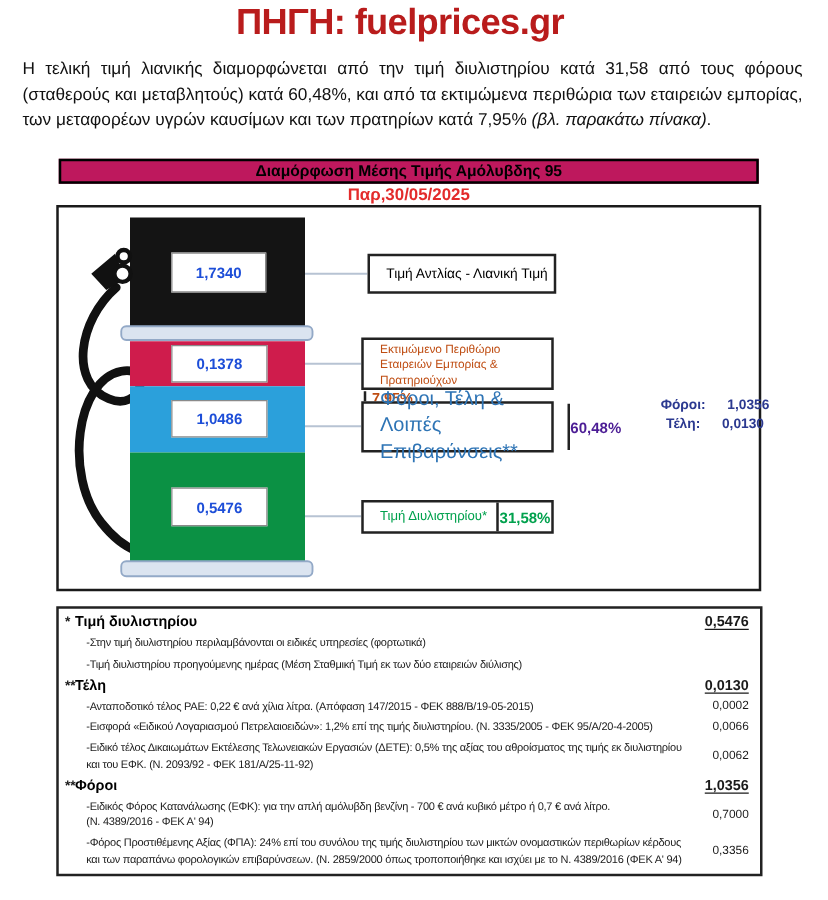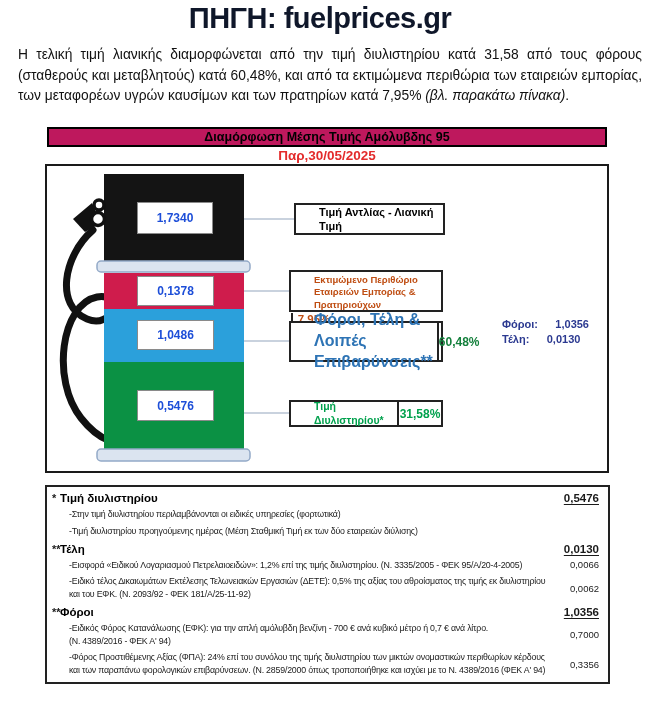--- a/index.html
+++ b/index.html
@@ -4,21 +4,21 @@
 <style>
   * { margin:0; padding:0; box-sizing:border-box; }
   html,body { background:#ffffff; }
   body {
     width:662px; height:720px; position:relative;
     font-family:"Liberation Sans", sans-serif;
     color:#1a1a1a; overflow:hidden;
   }
   .page-title {
     position:absolute; top:2px; left:0; width:640px;
-    text-align:center; font-size:29px; font-weight:bold; color:#0f172a;
+    text-align:center; font-size:29px; font-weight:bold; color:#b91c1c;
     letter-spacing:-0.5px;
   }
   .intro {
     position:absolute; top:45px; left:18px; width:624px;
     font-size:13.8px; line-height:1.5; text-align:justify; color:#111;
   }
   .intro .it { font-style:italic; }
   .chart-header {
     position:absolute; left:47px; top:127px; width:560px; height:20px;
     border:2px solid #000; display:flex; align-items:center; justify-content:center;
@@ -35,40 +35,40 @@
   .pump-svg { position:absolute; left:0; top:0; }
   .val-box {
     position:absolute; background:#fff; border:1px solid #8a8a8a;
     display:flex; align-items:center; justify-content:center;
     font-size:12px; font-weight:bold; color:#1d4ed8;
   }
   .label-box {
     position:absolute; border:2px solid #222; background:#fff; display:flex;
   }
   .label-box .txt {
-    flex:1; display:flex; align-items:center; padding:2px 4px 2px 23px;
-    font-weight:bold; white-space:pre-line; line-height:1.3;
+    flex:1; display:flex; align-items:center; padding:2px 4px 2px 13px;
+    font-weight:normal; white-space:pre-line; line-height:1.3;
   }
   .label-box .pct {
     width:44px; border-left:2px solid #222; display:flex;
     align-items:center; justify-content:center; font-weight:bold;
   }
   .lb-retail .txt { font-size:11px; color:#000; }
   .lb-margin .txt, .lb-margin .pct { color:#bf4d12; }
   .lb-margin .txt { font-size:9.5px; }
   .lb-margin .pct { font-size:11.5px; }
   .lb-taxes .txt { color:#2e74b5; font-size:16px;border-radius:11px; }
-  .lb-taxes .pct { color:#15803d; font-size:12px; }
+  .lb-taxes .pct { color:#4c1d95; font-size:12px;margin-left:36px; }
   .lb-refinery .txt { color:#00a14d; font-size:10.5px; }
   .lb-refinery .pct { color:#00a14d; font-size:12px; }
   .side-note {
     position:absolute; left:455px; top:152px; width:140px;
     font-size:11px; font-weight:700; color:#2b3990;
   }
-  .side-row { display:flex; justify-content:flex-start; gap:7px; margin-bottom:3px; }
+  .side-row { display:flex; justify-content:center; gap:7px; margin-bottom:3px; }
   .side-row .sv { width:44px; text-align:right; }
   .breakdown {
     position:absolute; left:45px; top:485px; width:565px;
     border:2px solid #222; background:#fff; padding:2px 0 3px 0;
   }
   .trow { display:flex; align-items:center; }
   .trow.main { padding:3px 0 2px 0; }
   .trow.sub  { padding:2px 0; }
   .tprefix { width:13px; padding-left:5px; font-weight:bold; font-size:11px; flex:none; }
   .trow.sub .tprefix { visibility:hidden; }
@@ -172,20 +172,25 @@
     <span class="tlabel">-Τιμή διυλιστηρίου προηγούμενης ημέρας (Μέση Σταθμική Τιμή εκ των δύο εταιρειών διύλισης)</span>
     <span class="tvalue"></span>
   </div>
 
   <div class="trow main">
     <span class="tprefix" style="visibility: visible;">**</span>
     <span class="tlabel">Τέλη</span>
     <span class="tvalue">0,0130</span>
   </div>
 
+  <div class="trow sub">
+    <span class="tprefix">*</span>
+    <span class="tlabel">-Ανταποδοτικό τέλος ΡΑΕ: 0,22 € ανά χίλια λίτρα. (Απόφαση 147/2015 - ΦΕΚ 888/Β/19-05-2015)</span>
+    <span class="tvalue">0,0002</span>
+  </div>
 
   <div class="trow sub">
     <span class="tprefix">*</span>
     <span class="tlabel">-Εισφορά «Ειδικού Λογαριασμού Πετρελαιοειδών»: 1,2% επί της τιμής διυλιστηρίου. (Ν. 3335/2005 - ΦΕΚ 95/Α/20-4-2005)</span>
     <span class="tvalue">0,0066</span>
   </div>
 
   <div class="trow sub">
     <span class="tprefix">*</span>
     <span class="tlabel">-Ειδικό τέλος Δικαιωμάτων Εκτέλεσης Τελωνειακών Εργασιών (ΔΕΤΕ): 0,5% της αξίας του αθροίσματος της τιμής εκ διυλιστηρίου και του ΕΦΚ. (Ν. 2093/92 - ΦΕΚ 181/Α/25-11-92)</span>

